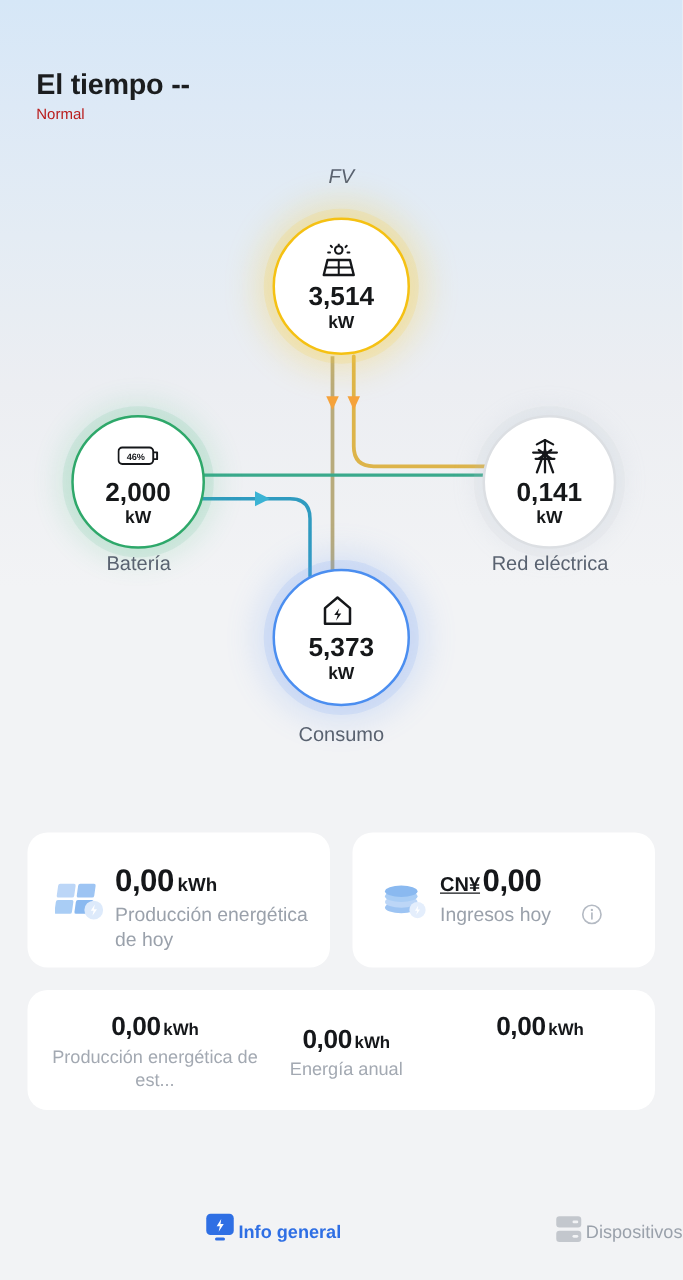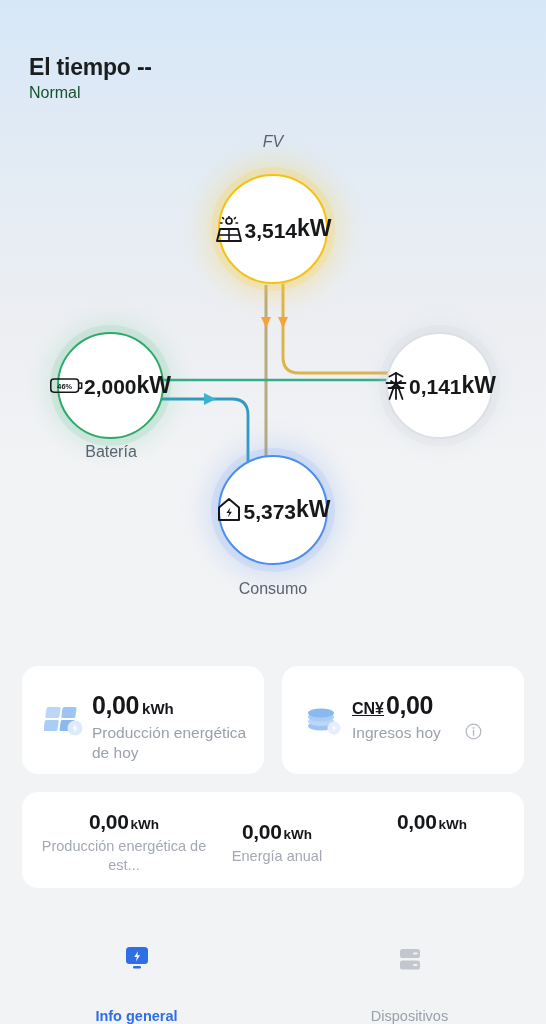--- a/index.html
+++ b/index.html
@@ -28,32 +28,32 @@
     font-size:23px; font-weight:bold; color:#1b1d1f; letter-spacing:-0.2px;
   }
   #plant-details {
     position:absolute; right:22px; top:34px;
     font-size:17px; color:#4b5563; display:flex; align-items:center; gap:3px;
     cursor:pointer;
   }
   #plant-details .chev { font-size:17px; color:#5a6472; line-height:1; }
   #status-text {
     position:absolute; left:29px; top:84px;
-    font-size:16px; color:#14532d; font-weight:normal;
+    font-size:12px; color:#b91c1c; font-weight:normal;
   }
 
   
   #flow { position:absolute; left:0; top:125px; width:546px; height:500px; }
   #flow-svg { position:absolute; left:0; top:0; width:546px; height:500px; }
 
   .node { position:absolute; border-radius:50%; background:#fff;
-          display:flex; align-items:center; justify-content:center;
+          display:flex; flex-direction:column; align-items:center; justify-content:center;
           cursor:pointer; }
   .node .val { font-size:21px; font-weight:bold; color:#16181a; line-height:1.12; margin-top:3px; }
-  .node .unit { font-size:23px; font-weight:bold; color:#16181a; line-height:1.1; }
+  .node .unit { font-size:14px; font-weight:bold; color:#16181a; line-height:1.1; }
   .node-label { position:absolute; font-size:16px; color:#596270; text-align:center; }
 
   
   #node-fv {
     left:218px; top:49px; width:110px; height:110px;
     border:2.5px solid #f5c113;
     box-shadow:0 0 0 7px rgba(250,205,60,0.16), 0 0 26px 12px rgba(250,200,40,0.28);
   }
   #label-fv { left:218px; top:8px; width:110px;font-style:italic; }
 
@@ -103,22 +103,22 @@
   .stat .sv { font-size:21px; font-weight:bold; color:#15171a; letter-spacing:-0.3px; }
   .stat .su { font-size:13.5px; font-weight:bold; color:#15171a; margin-left:2px; }
   .stat .sl { font-size:14.5px; color:#a3a9b2; line-height:1.3; margin-top:3px; }
   #stat-0 { left:18px; width:168px; }
   #stat-1 { left:190px; width:130px; top:28px; }
   #stat-2 { left:330px; width:160px; }
 
   
   #nav { position:absolute; left:0; bottom:0; width:546px; height:98px;
          background:#f2f3f5; display:flex; }
-  .nav-item { flex:1; display:flex; flex-direction:column; align-items:center;
-              justify-content:space-between; padding-top:16px; cursor:pointer; }
+  .nav-item { flex:1; display:flex; flex-direction:row; align-items:center;
+              justify-content:flex-end; padding-top:16px; cursor:pointer; }
   .nav-ico { height:34px; display:flex; align-items:center; justify-content:center; }
   .nav-lb { font-size:14.5px; margin-top:6px; color:#9aa1ab; }
   .nav-item.active .nav-lb { color:#2f6fe4; font-weight:bold; }
 </style>
 </head>
 <body>
 
 <div id="bg-gradient"></div>
 
 <div id="app">
@@ -189,20 +189,21 @@
             <path d="M5.5 16 L20.5 16"></path>
             <path d="M8 9 L18 16"></path>
             <path d="M18 9 L8 16"></path>
             <path d="M6.5 4.5 L13 1 L19.5 4.5"></path>
           </g>
         </svg>
       </div>
       <div class="val">0,141</div>
       <div class="unit">kW</div>
     </div>
+    <div class="node-label" id="label-grid">Red eléctrica</div>
 
     <div class="node" id="node-con">
       <div class="node-icon">
         <svg width="28" height="28" viewBox="0 0 28 28">
           <path d="M4 11.5 L14 3 L24 11.5 L24 24 L4 24 Z" fill="none" stroke="#15171a" stroke-width="2" stroke-linejoin="round"></path>
           <path d="M15.4 11.5 L11.4 17 L14.2 17 L12.8 21.5 L17 15.7 L14.2 15.7 Z" fill="#15171a"></path>
         </svg>
       </div>
       <div class="val">5,373</div>
       <div class="unit">kW</div>

